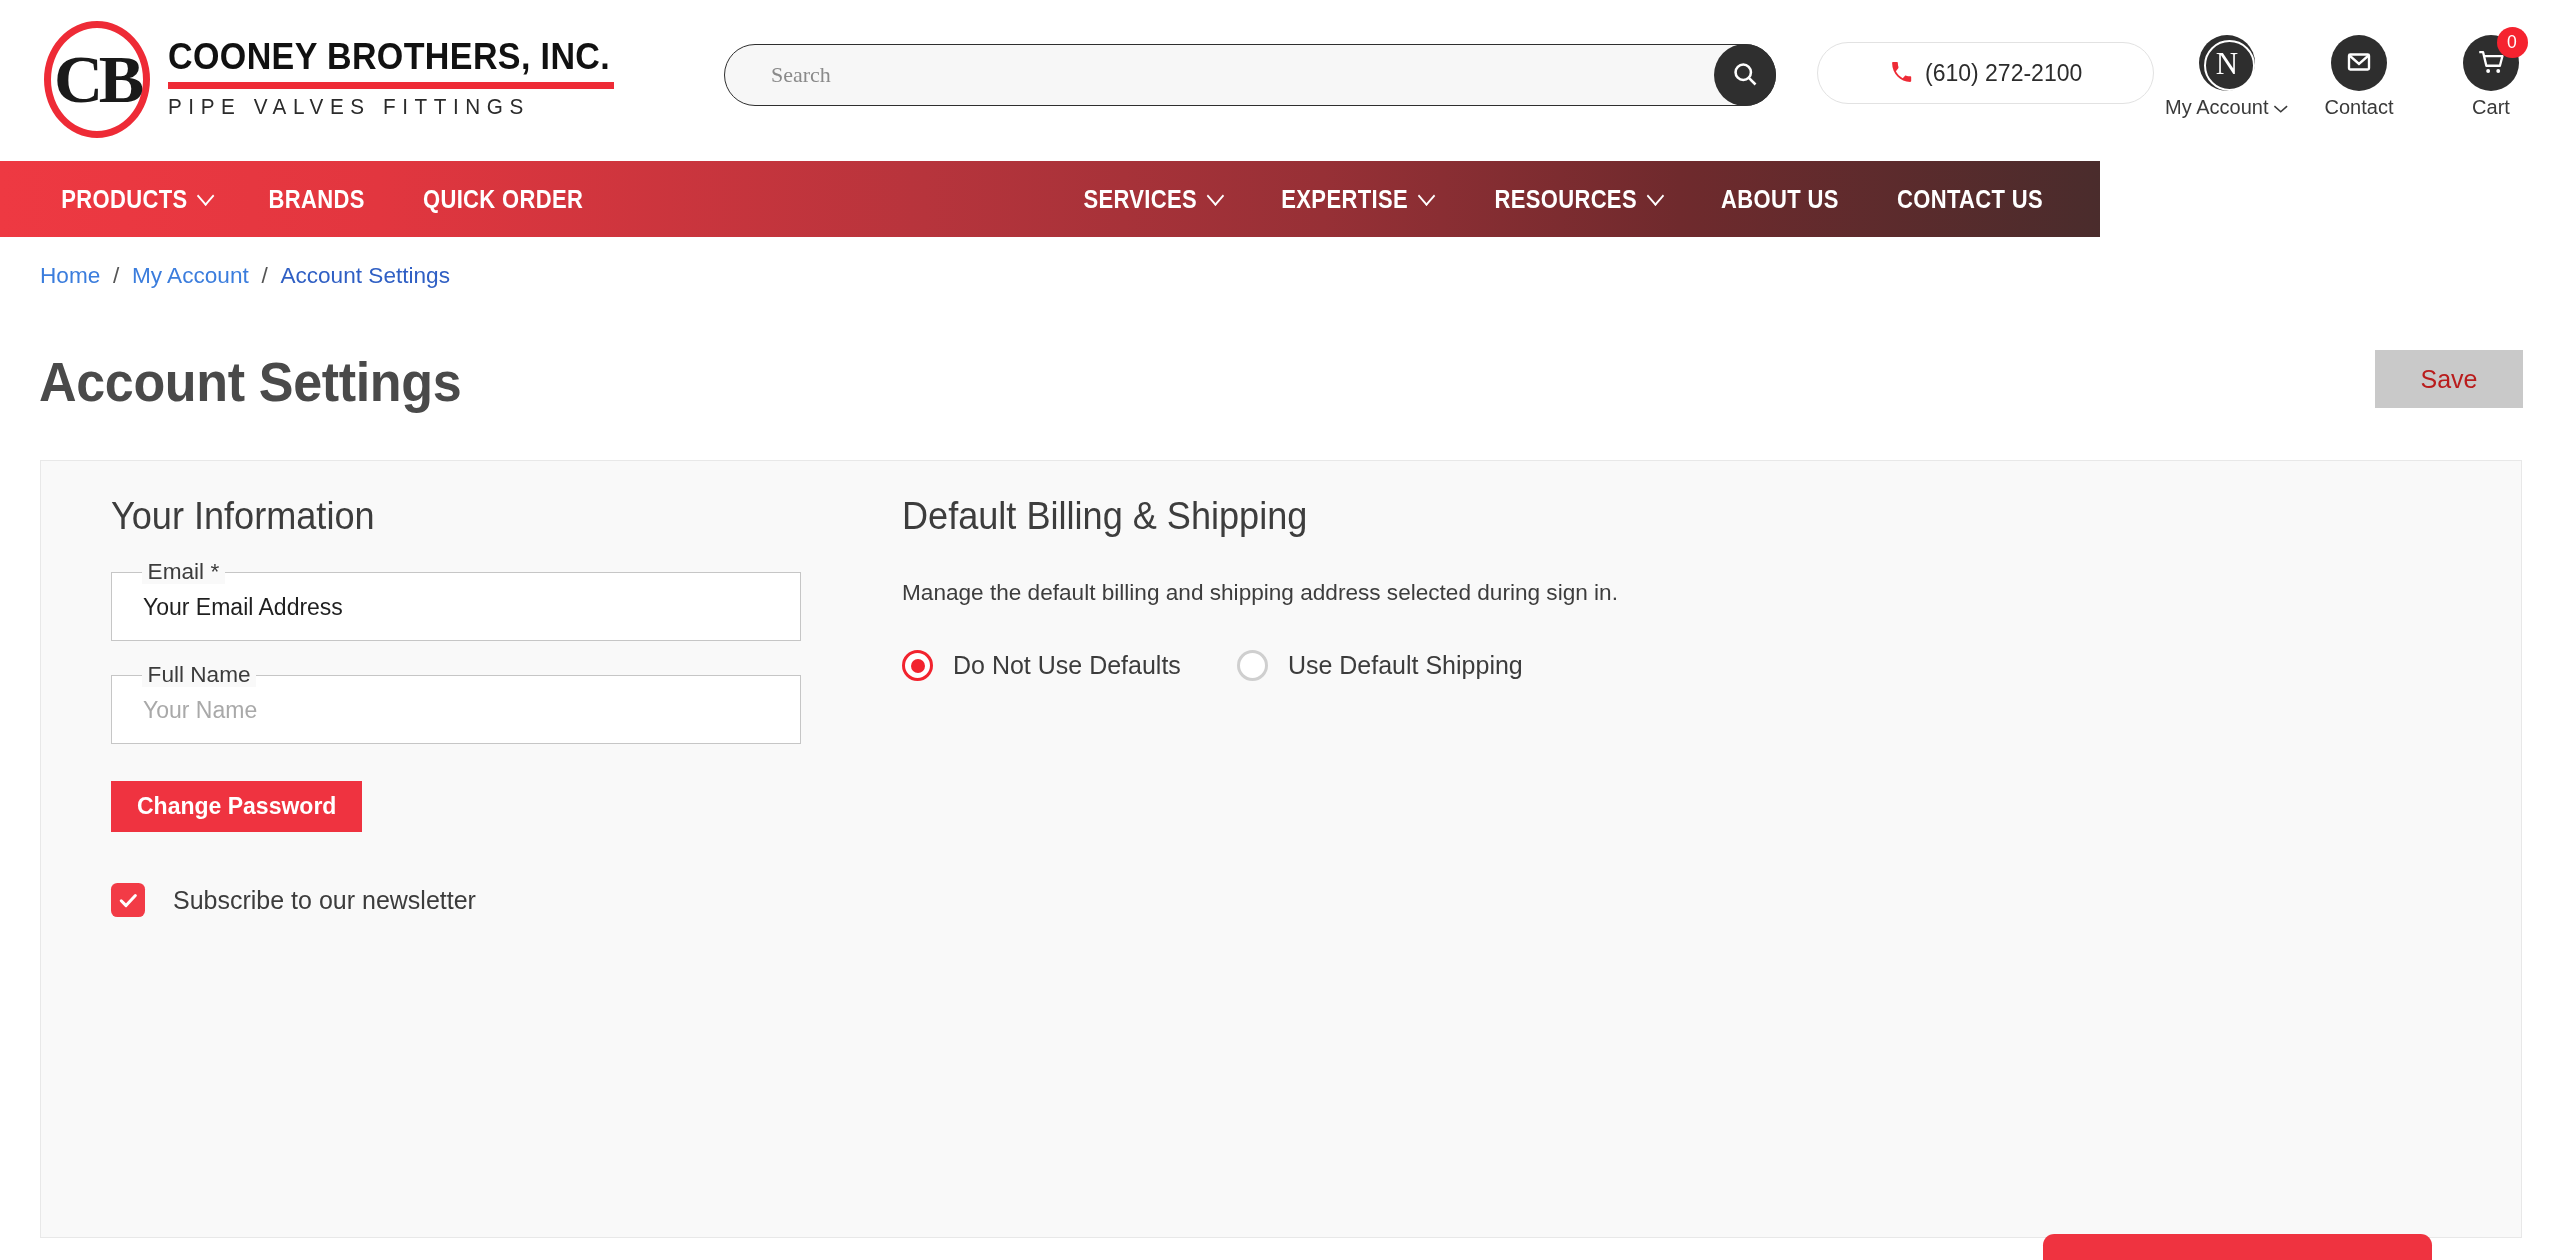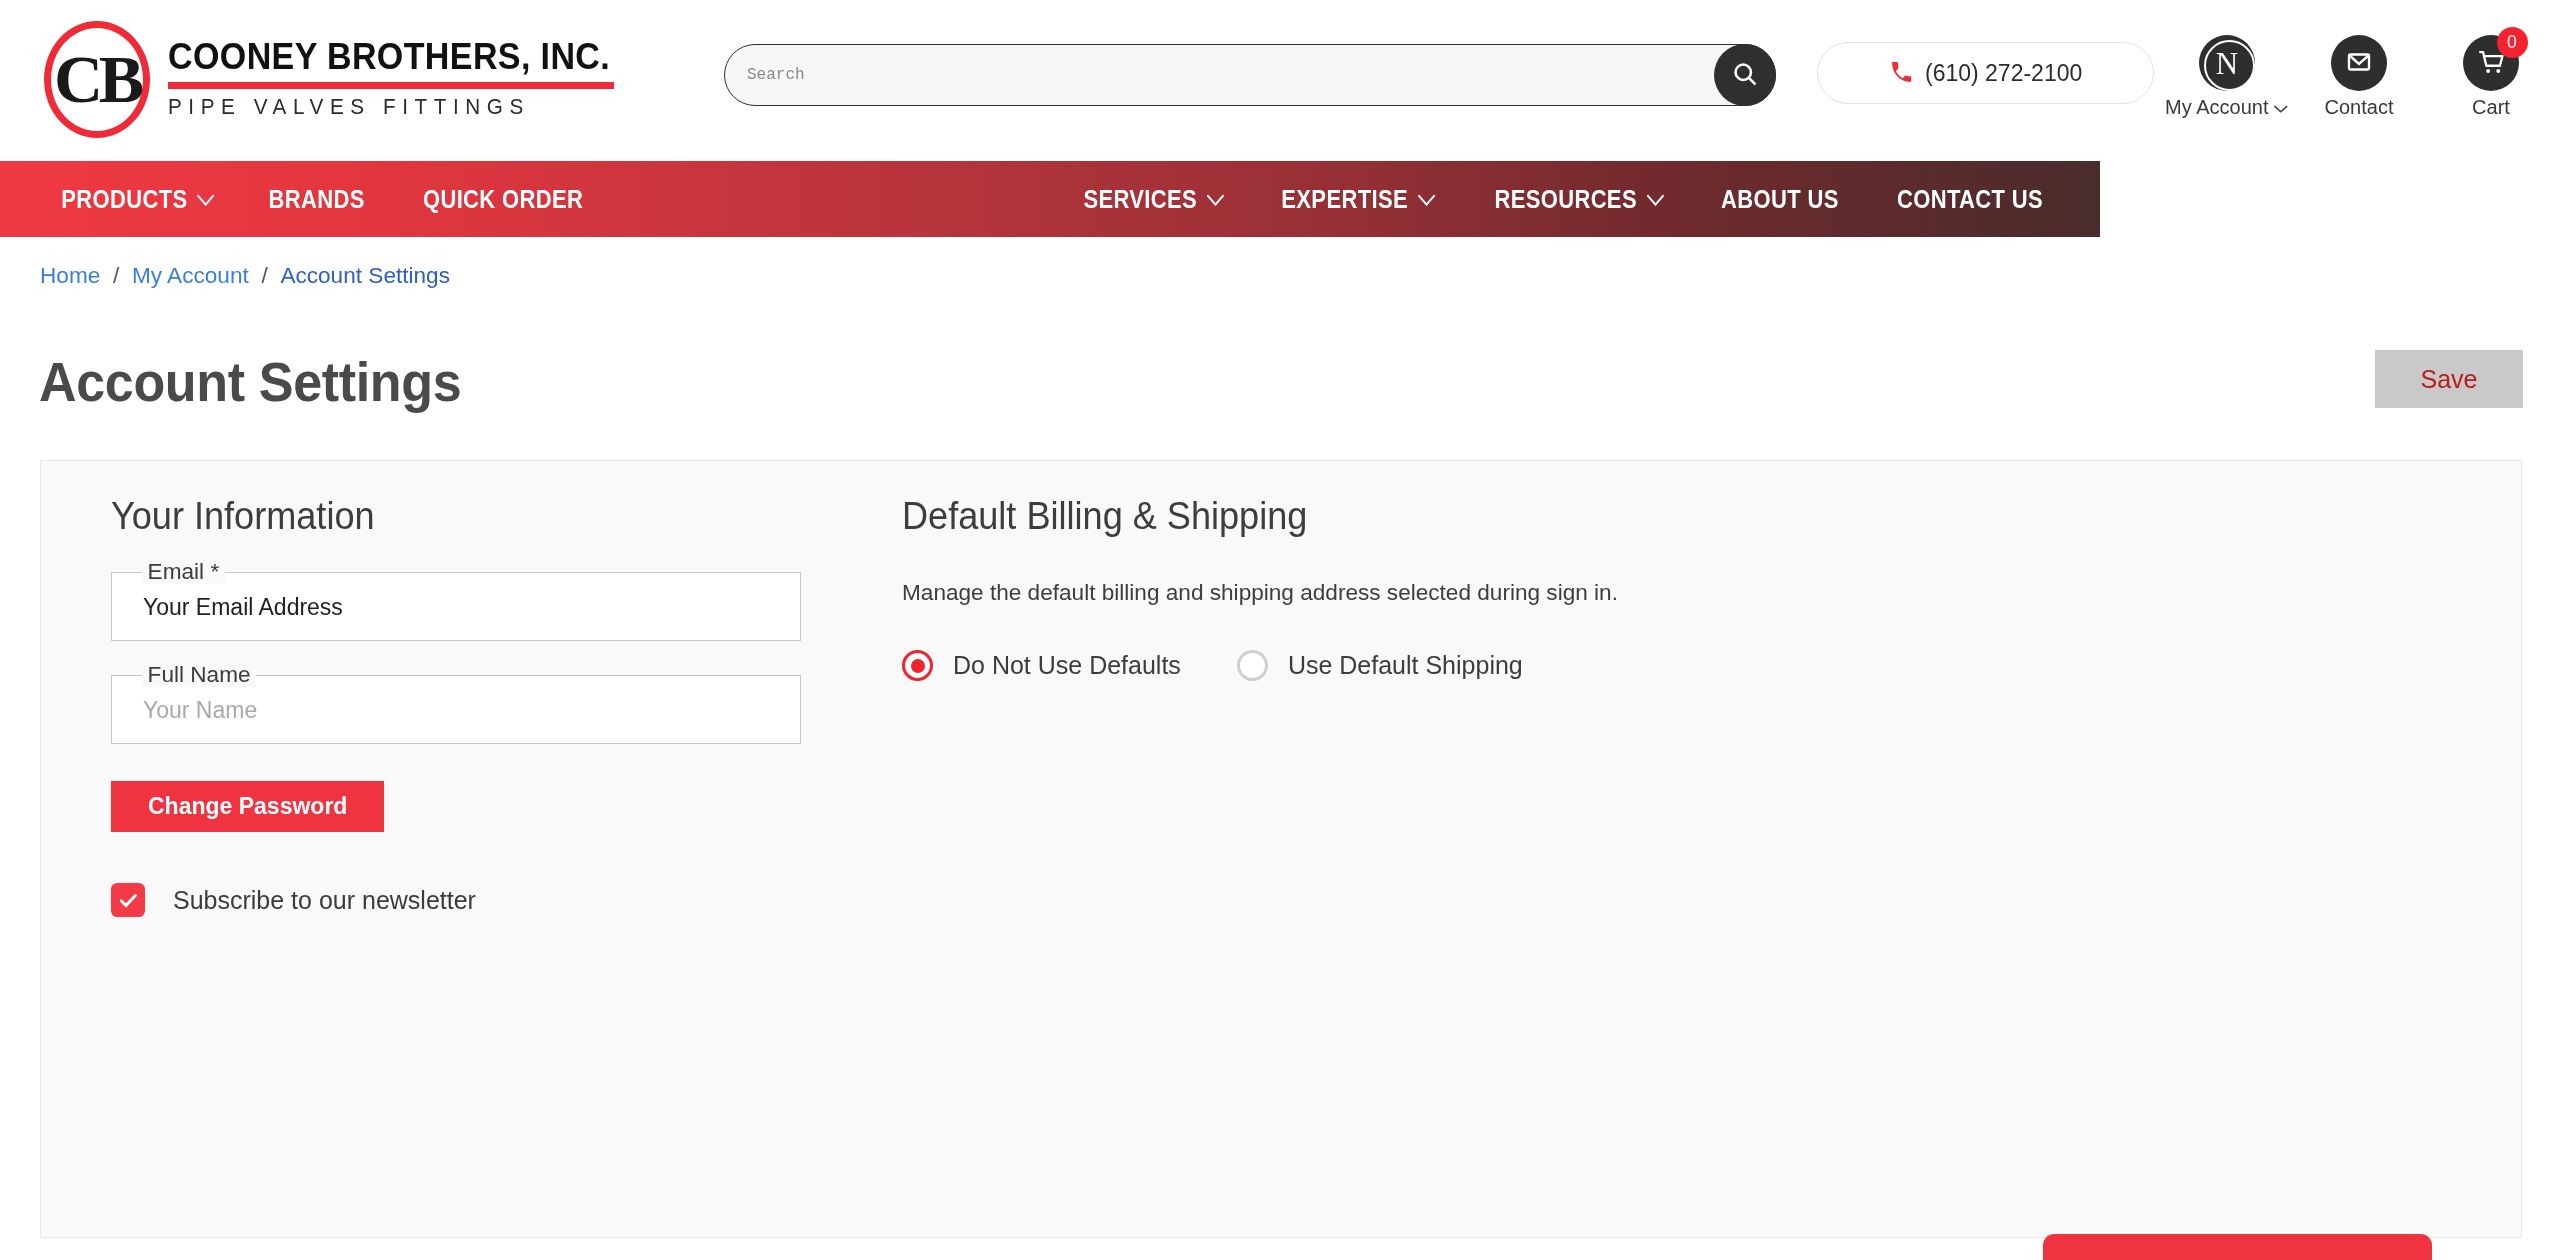--- a/index.html
+++ b/index.html
@@ -53,22 +53,22 @@
   
   .search-box {
     position:absolute; left:720px; top:44px;
     width:1052px; height:62px;
     background:#f7f7f7; border:1.4px solid #2f2f2f;
     border-radius:31px;
     display:flex; align-items:center;
   }
   .search-input {
     flex:1; border:none; outline:none; background:transparent;
-    font-family:Liberation Mono, monospace;
-    font-size:16px; color:#333; padding-left:22px;
+    font-family:Liberation Serif, serif;
+    font-size:22px; color:#333; padding-left:46px;
   }
   .search-input::placeholder { color:#8a8a8a; }
   .search-btn {
     width:62px; height:62px; border-radius:50%;
     background:#2f2f2f; border:none; cursor:pointer;
     display:flex; align-items:center; justify-content:center;
     margin-right:-1.4px; flex:none;
   }
 
   
@@ -205,21 +205,21 @@
   .field-dots i {
     display:block; width:10.6px; height:10.6px; border-radius:50%;
     background:#d5d5d5;
   }
 
   .change-pass {
     margin-top:37px; display:inline-flex; align-items:center; justify-content:center;
     background:#ef3340; color:#ffffff; border:none;
     font-family:"Liberation Sans", sans-serif;
     font-size:23px; font-weight:bold;
-    padding:0 37px; height:51px; cursor:pointer;
+    padding:0 26px; height:51px; cursor:pointer;
   }
 
   .newsletter {
     margin-top:51px; display:flex; align-items:center; gap:28px; cursor:pointer;
   }
   .cbox {
     width:34px; height:34px; border-radius:6.3px; background:#f23b46;
     display:flex; align-items:center; justify-content:center; flex:none;
   }
   .newsletter-label { font-size:25px; color:#3c3c3c; white-space:nowrap; }

